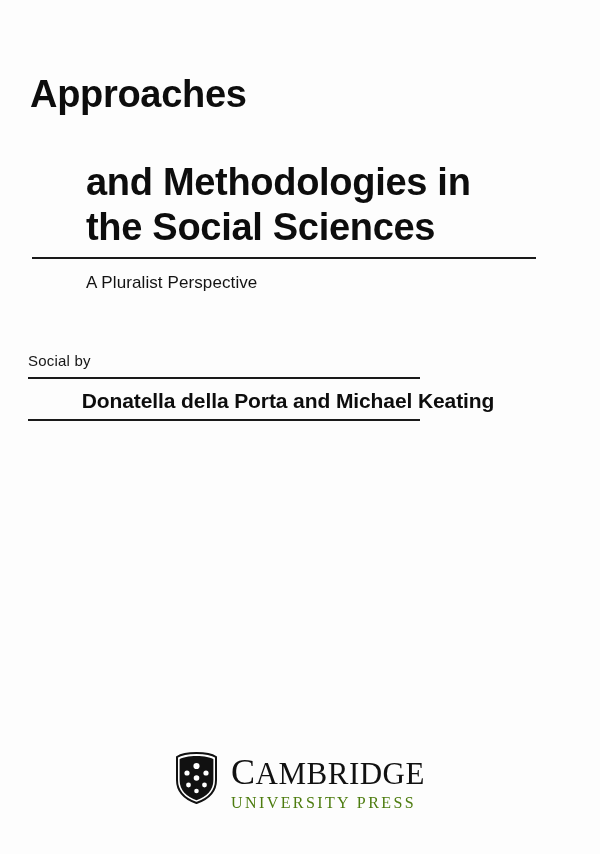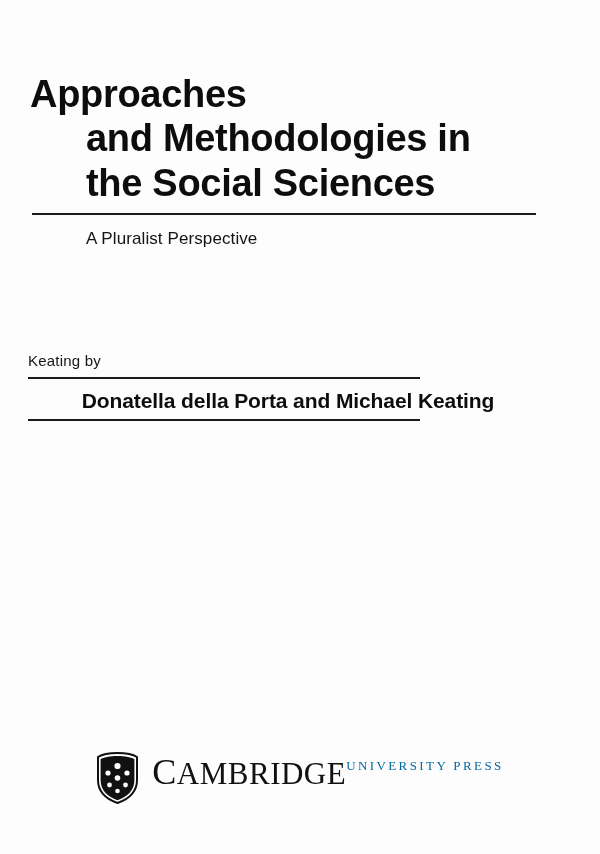--- a/index.html
+++ b/index.html
@@ -32,21 +32,21 @@
 
   .title-line {
     font-weight: 700;
     font-size: 38px;
     line-height: 1.17;
     letter-spacing: -0.3px;
     color: #0d0d0d;
     white-space: nowrap;
   }
   .title-line.l1 { padding-left: 0px; }
-  .title-line.l2 { padding-left: 56px; }
+  .title-line.l2 { padding-left: 56px; margin-top: 44px; }
   .title-line.l3 { padding-left: 56px; }
 
   .title-rule {
     margin-top: 8px;
     margin-left: 2px;
     width: 504px;
     height: 2px;
     background: #1a1a1a;
   }
 
@@ -109,60 +109,60 @@
   }
 
   .crest {
     width: 43px;
     height: 52px;
     flex: 0 0 auto;
   }
 
   .pub-text {
     display: flex;
-    flex-direction: row;
+    flex-direction: column;
     align-items: flex-start;
     padding-top: 2px;
   }
 
   .pub-name {
     font-size: 31px;
     font-weight: 400;
     letter-spacing: 0.5px;
     color: #111111;
     line-height: 1;
     font-family: "Liberation Serif", serif;
   }
   .pub-name .cap {
     font-size: 36px;
   }
 
   .pub-sub {
     margin-top: 4px;
-    font-size: 13px;
+    font-size: 16px;
     letter-spacing: 2.4px;
-    color: #0369a1;
+    color: #4d7c0f;
     font-family: "Liberation Serif", serif;
   }
 </style>
 </head>
 <body>
 
 <div class="page">
 
   <div class="title-block">
     <div class="title-line l1">Approaches</div>
     <div class="title-line l2">and Methodologies in</div>
     <div class="title-line l3">the Social Sciences</div>
     <div class="title-rule"></div>
     <div class="subtitle">A Pluralist Perspective</div>
   </div>
 
   <div class="editor-block">
-    <div class="edited-by">Keating by</div>
+    <div class="edited-by">Social by</div>
     <div class="editor-rule"></div>
     <div class="editors">Donatella della Porta and Michael Keating</div>
     <div class="editors-underline"></div>
   </div>
 
   <div class="publisher">
     <svg class="crest" viewBox="0 0 43 52" aria-hidden="true">
       <path d="M21.5 1 C13 1 5 3 2 5 L2 28 C2 40 10 47 21.5 51 C33 47 41 40 41 28 L41 5 C38 3 30 1 21.5 1 Z" fill="#ffffff" stroke="#111111" stroke-width="2"></path>
       <path d="M21.5 4 C14 4 7 5.6 4.6 7.2 L4.6 28 C4.6 38.5 11.5 44.6 21.5 48.2 C31.5 44.6 38.4 38.5 38.4 28 L38.4 7.2 C36 5.6 29 4 21.5 4 Z" fill="#111111"></path>
       <circle cx="21.5" cy="14" r="3.1" fill="#ffffff"></circle>

